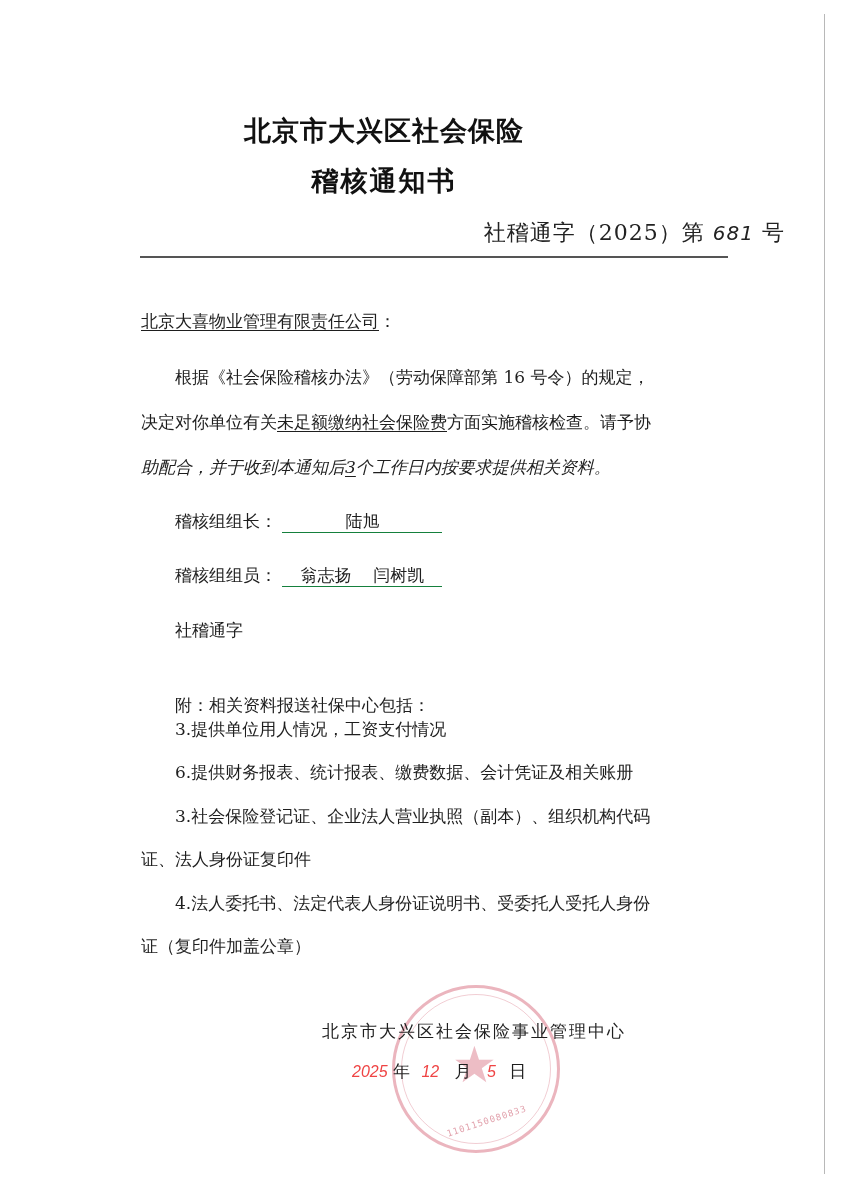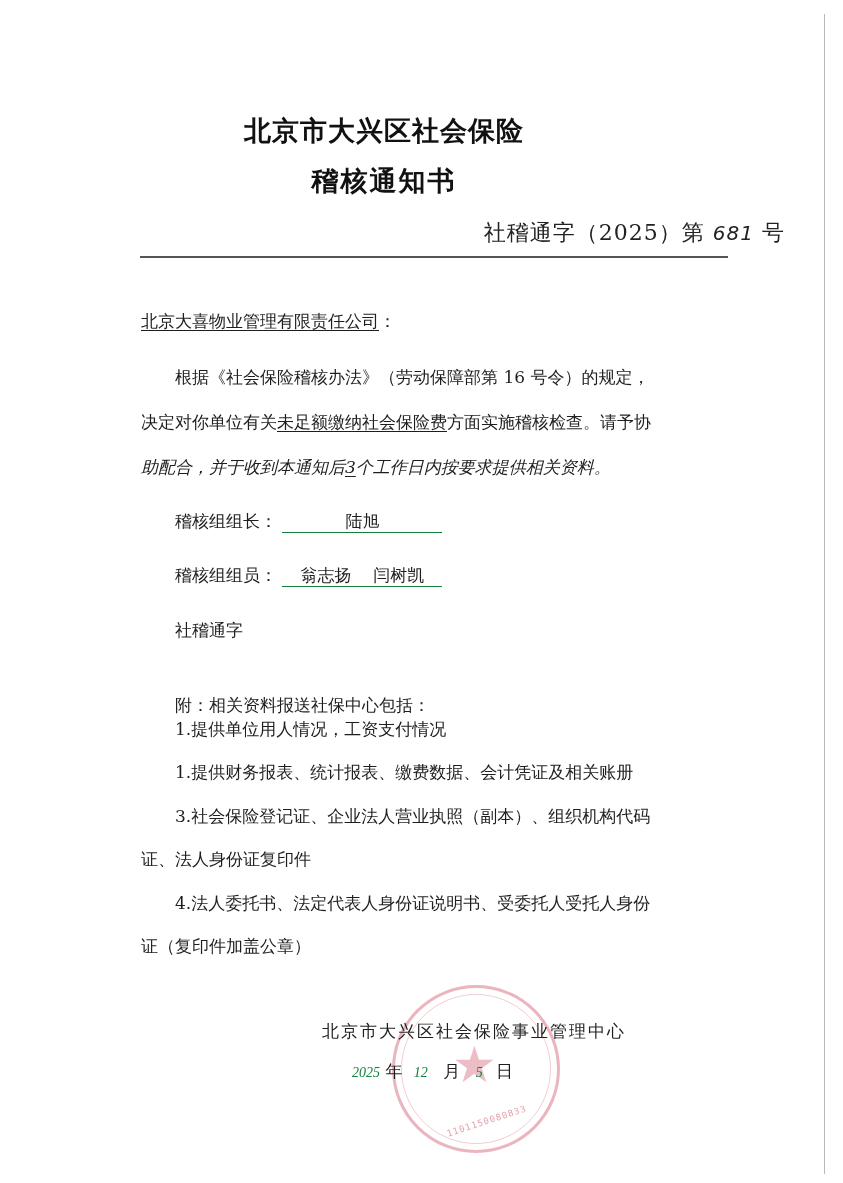--- a/index.html
+++ b/index.html
@@ -24,21 +24,21 @@
   .blank { display:inline-block; border-bottom:1px solid #15803d; text-align:center; height:22px; }
   .stamp {
     position:absolute; left:392px; top:985px; width:168px; height:168px; border-radius:50%;
     border:3px solid rgba(210,90,110,0.45); box-sizing:border-box;
   }
   .stamp-inner { position:absolute; left:6px; top:6px; right:6px; bottom:6px; border-radius:50%; border:1px solid rgba(210,90,110,0.3); }
   .stamp-star { position:absolute; left:57px; top:52px; font-size:50px; color:rgba(210,90,110,0.4); font-family:"DejaVu Sans", sans-serif; line-height:1; }
   .stamp-num { position:absolute; left:50px; top:128px; font-size:9px; color:rgba(200,80,100,0.55); font-family:"DejaVu Sans Mono", monospace; transform:rotate(-18deg); letter-spacing:1px; }
   .org { position:absolute; left:322px; top:1020px; font-size:17px; letter-spacing:2px; }
   .date { position:absolute; left:352px; top:1060px; font-size:17px; }
-  .date .hw { font-family:Liberation Serif, serif; font-style:italic; font-size:14px; color:#15803d; }
+  .date .hw { font-family:Liberation Sans, sans-serif; font-style:italic; font-size:16px; color:#ef4444; }
 </style>
 </head>
 <body>
 
 <div class="edge-line"></div>
 
 <div class="title1">北京市大兴区社会保险</div>
 <div class="title2">稽核通知书</div>
 
 <div class="docno">
@@ -67,22 +67,22 @@
 </div>
 
 <div class="line" style="left:175px; top:564px;">
   <span>稽核组组员：</span>
   <span class="blank" style="width:160px; white-space:pre;">翁志扬    闫树凯</span>
 </div>
 
 <div class="line" style="left:175px; top:619px;">社稽通字</div>
 
 <div class="line" style="left:175px; top:674px;margin-top:20px;">附：相关资料报送社保中心包括：</div>
-<div class="line" style="left:175px; top:718px;">1.提供单位用人情况，工资支付情况</div>
-<div class="line" style="left:175px; top:761px;">1.提供财务报表、统计报表、缴费数据、会计凭证及相关账册</div>
+<div class="line" style="left:175px; top:718px;">3.提供单位用人情况，工资支付情况</div>
+<div class="line" style="left:175px; top:761px;">6.提供财务报表、统计报表、缴费数据、会计凭证及相关账册</div>
 <div class="line" style="left:175px; top:805px;">3.社会保险登记证、企业法人营业执照（副本）、组织机构代码</div>
 <div class="line" style="left:141px; top:848px;text-align:right;">证、法人身份证复印件</div>
 <div class="line" style="left:175px; top:892px;">4.法人委托书、法定代表人身份证说明书、受委托人受托人身份</div>
 <div class="line" style="left:141px; top:935px;">证（复印件加盖公章）</div>
 
 <div class="stamp">
   <div class="stamp-inner"></div>
   <div class="stamp-star">★</div>
   <div class="stamp-num">1101150080833</div>
 </div>

